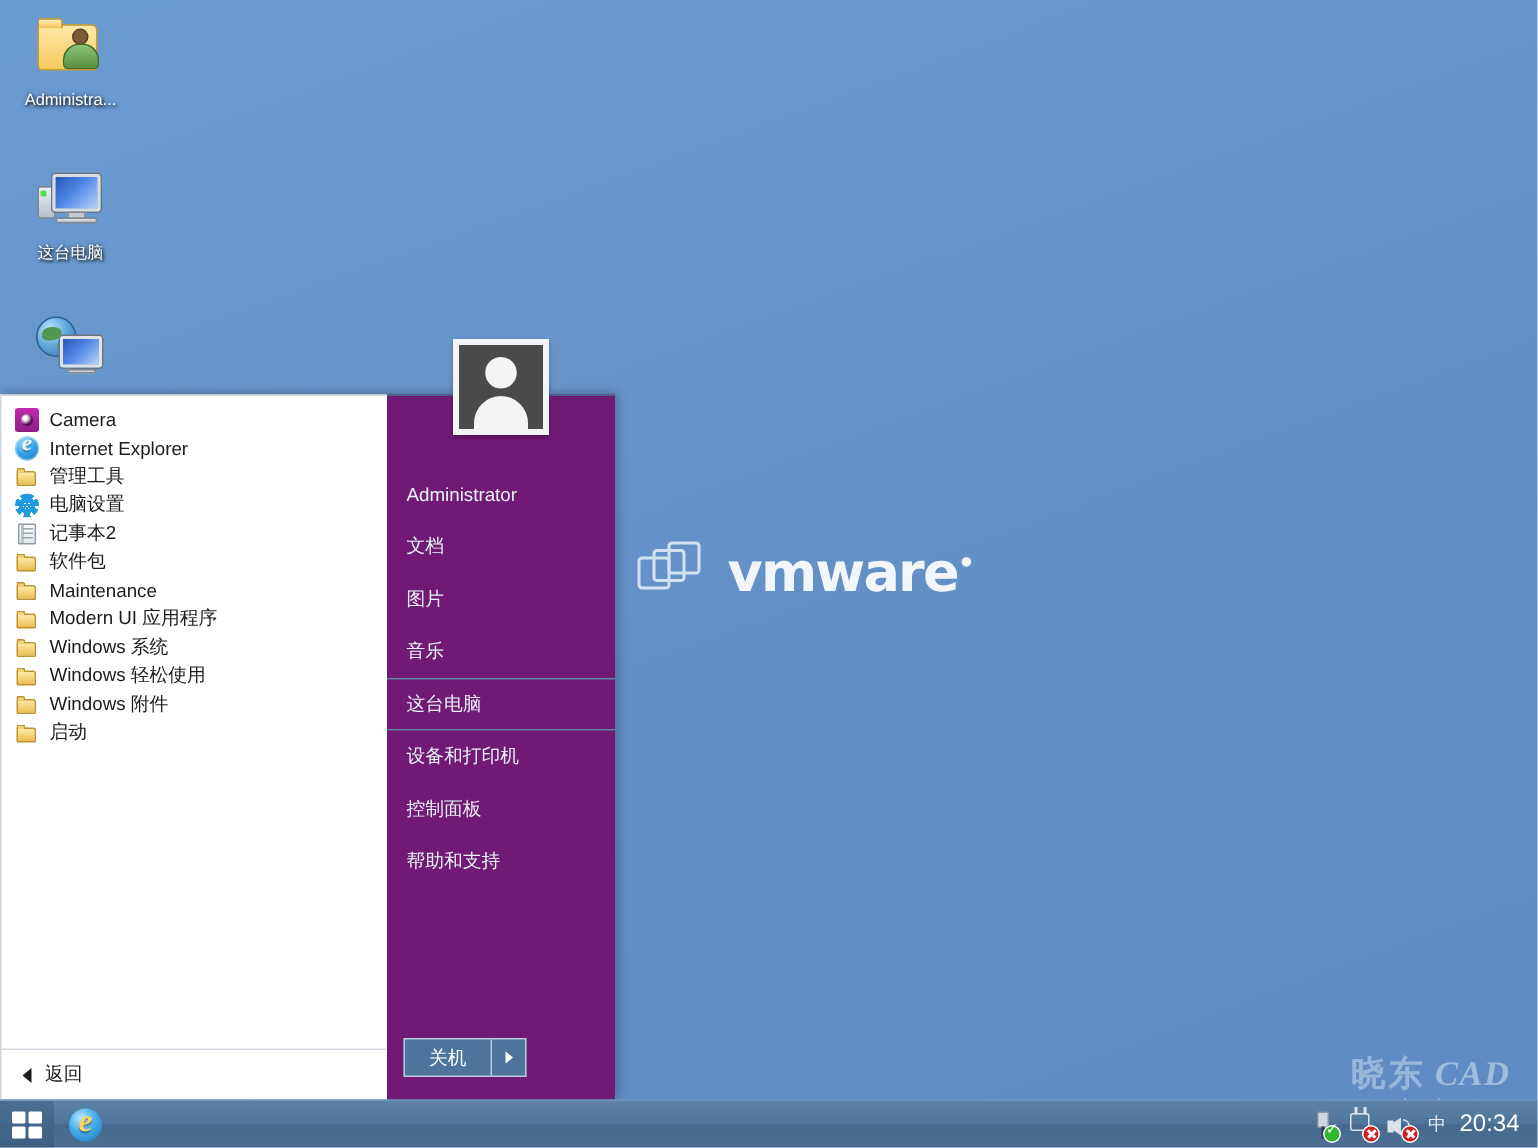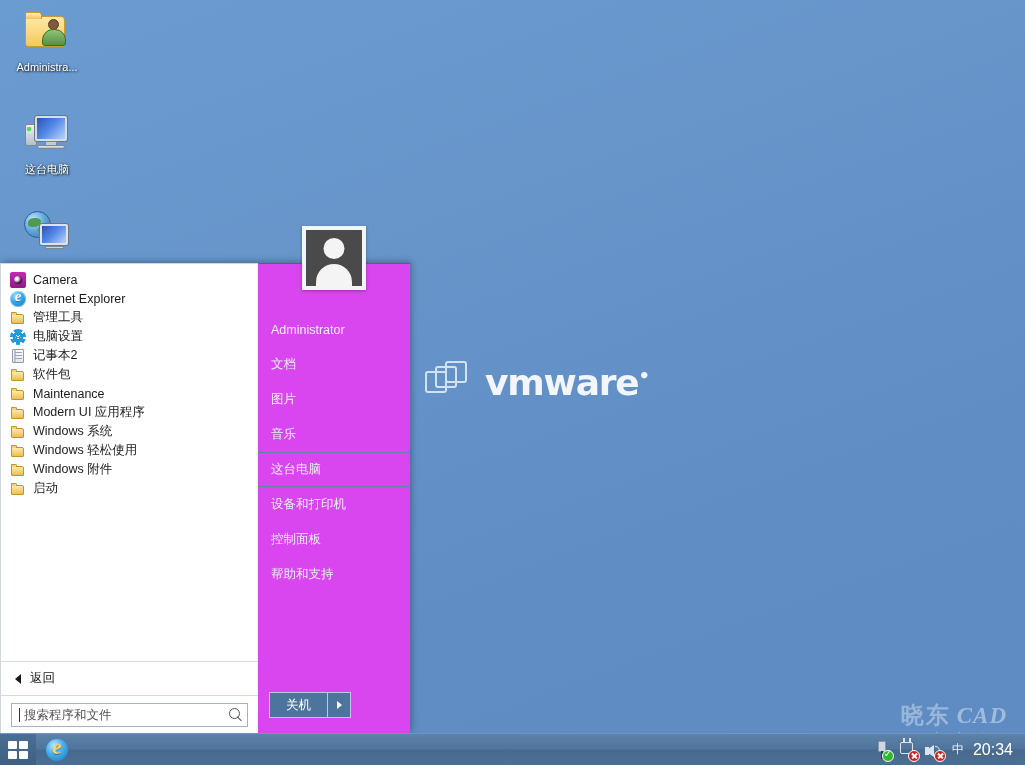--- a/index.html
+++ b/index.html
@@ -296,21 +296,21 @@
     width: 9px; height: 9px; border: 1.4px solid #4b5560; border-radius: 50%;
   }
   .mag::after {
     content: ""; position: absolute; left: 8px; top: 8px;
     width: 6px; height: 1.4px; background: #4b5560;
     transform: rotate(45deg); transform-origin: left center;
   }
 
   #start-right {
     width: 152px; height: 100%;
-    background: #d946ef;
+    background: #701a75;
     border-top: 1px solid #44678b;
     display: flex; flex-direction: column;
     position: relative;
   }
   #avatar {
     position: absolute; left: 44px; top: -38px;
     width: 64px; height: 64px;
     background: #4a4a4a;
     border: 4px solid #f2f5f8;
     box-shadow: 0 1px 3px rgba(0,0,0,.3);
@@ -623,27 +623,20 @@
           </span>
         <span>启动</span>
       </div>
     </div>
 
     <div id="back-row">
       <span class="tri"></span>
       <span>返回</span>
     </div>
 
-    <div id="search-row">
-      <div id="search-box">
-        <span class="caret"></span>
-        <input id="search-input" type="text" placeholder="搜索程序和文件" style="">
-        <span class="mag"></span>
-      </div>
-    </div>
   </div>
 
   <div id="start-right">
 
     <div id="avatar">
       <span class="head"></span>
         <span class="body"></span>
     </div>
 
     <div id="right-links">

